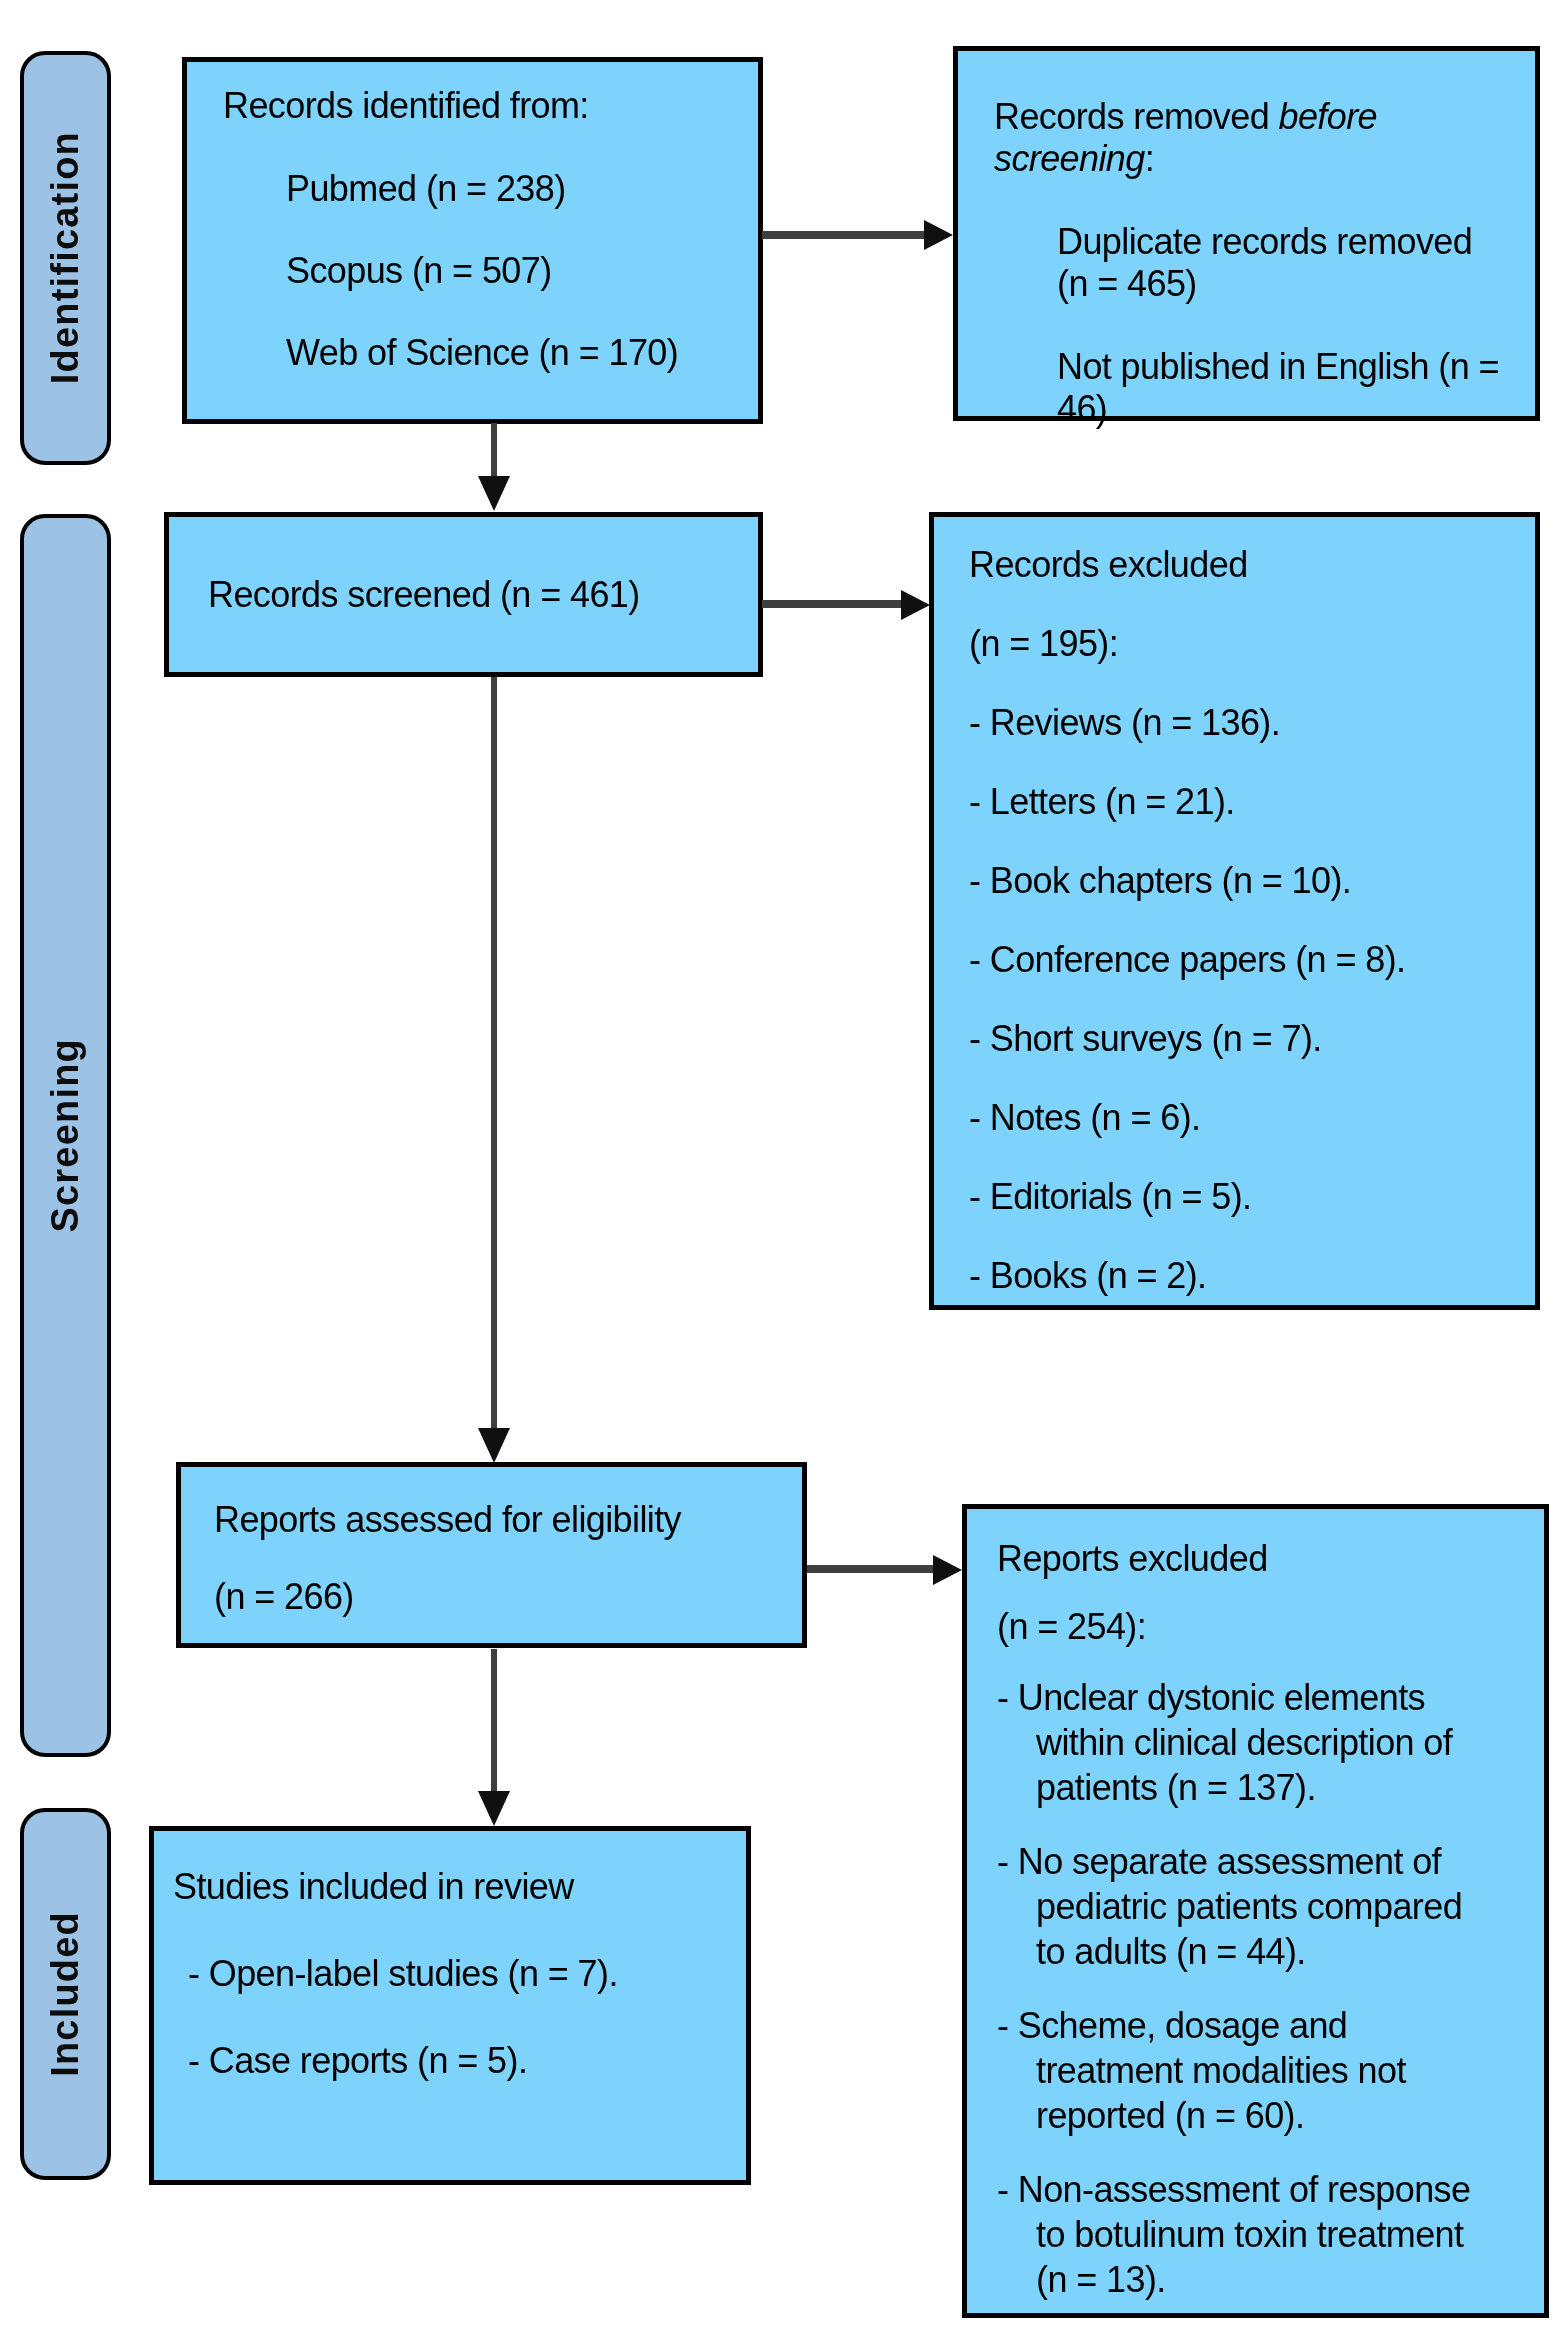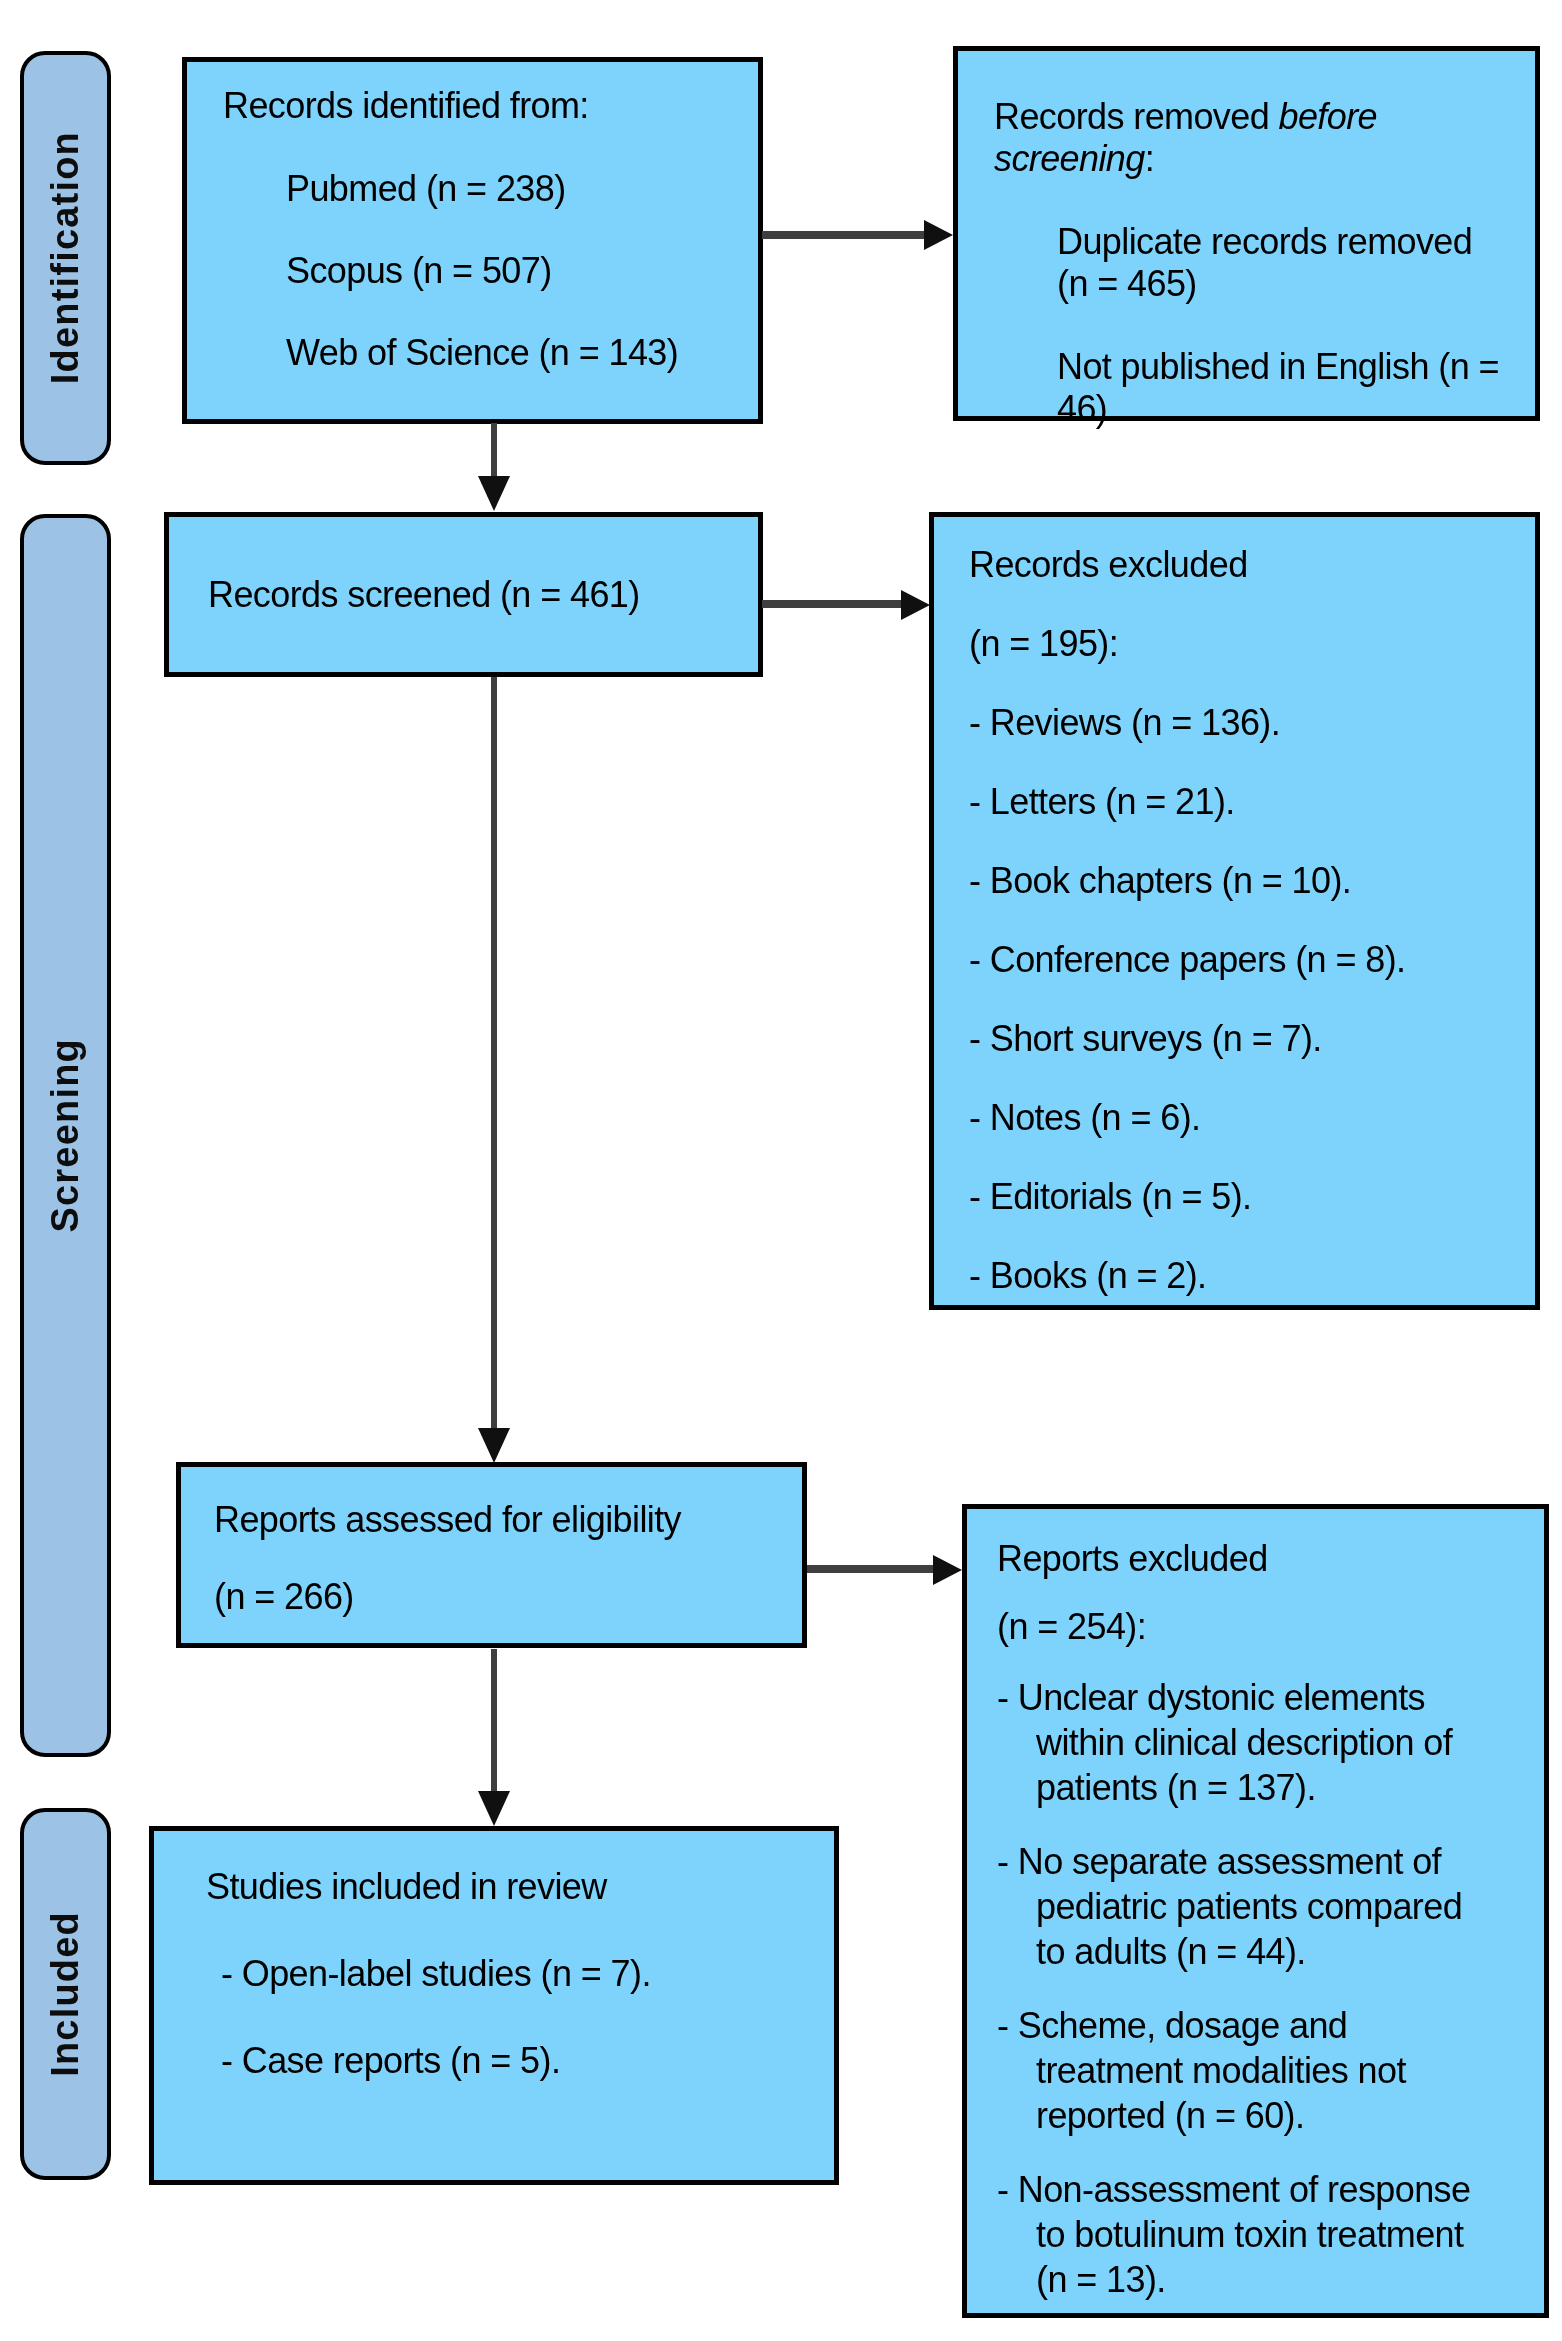--- a/index.html
+++ b/index.html
@@ -41,21 +41,21 @@
   #box-assessed .cnt{margin-top:38px;}
 
   
   #box-reports-excluded{left:962px;top:1504px;width:587px;height:814px;padding:30px 24px 0 30px;}
   #box-reports-excluded .cnt{margin-top:29px;}
   .f-item{margin-top:29px;}
   .f-item div{line-height:45px;}
   .f-item div + div{padding-left:39px;}
 
   
-  #box-included-studies{left:149px;top:1826px;width:690px;height:359px;padding:36px 24px 0 52px;}
+  #box-included-studies{left:149px;top:1826px;width:602px;height:359px;padding:36px 24px 0 19px;}
   #box-included-studies .cnt{margin-top:48px;}
   #box-included-studies .g-item{margin-top:48px;padding-left:15px;}
 
   
   .shaft{position:absolute;background:#3f3f3f;}
   .head-down{position:absolute;width:0;height:0;border-left:16px solid transparent;
              border-right:16px solid transparent;border-top:35px solid #101010;}
   .head-right{position:absolute;width:0;height:0;border-top:15px solid transparent;
               border-bottom:15px solid transparent;border-left:29px solid #101010;}
 </style>
@@ -71,21 +71,21 @@
     <span>Screening</span>
   </div>
   <div class="stage" style="top:1808px;height:372px;">
     <span>Included</span>
   </div>
 
   <div class="box" id="box-identified">
     <div class="t">Records identified from:</div>
     <div class="src">Pubmed (n = 238)</div>
     <div class="src">Scopus (n = 507)</div>
-    <div class="src">Web of Science (n = 143)</div>
+    <div class="src">Web of Science (n = 170)</div>
   </div>
 
   <div class="box" id="box-removed">
     <div class="t"><span>Records removed </span><i>before screening</i><span>:</span></div>
     <div class="b-item">
       <div>Duplicate records removed</div>
       <div>(n = 465)</div>
     </div>
     <div class="b-item">
       <div>Not published in English (n =</div>

